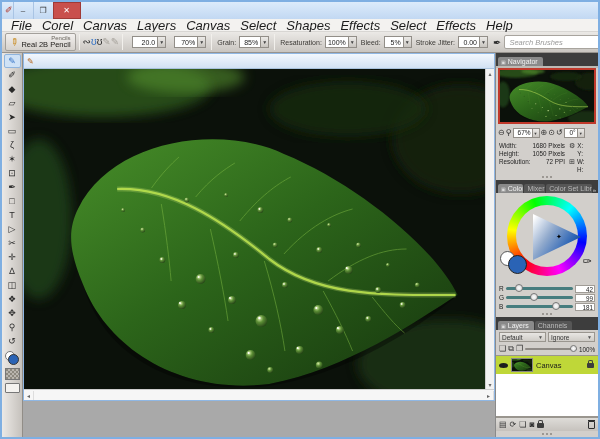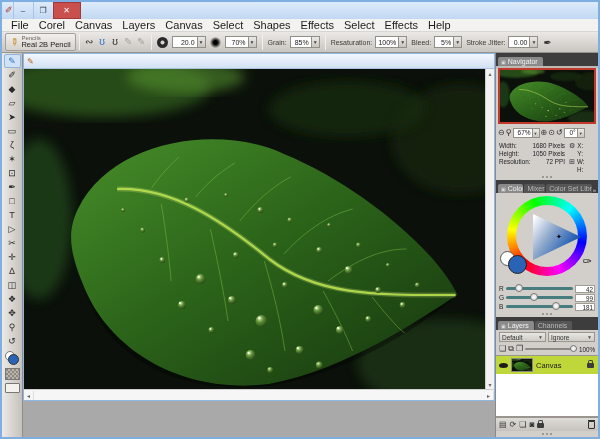--- a/index.html
+++ b/index.html
@@ -12,29 +12,29 @@
   .title-icon { font-size:9px; color:#b03a2e; margin-left:3px; line-height:1; }
   .title-text { flex:1; text-align:center; font-size:9px; color:#1a1a1a; }
   .winbtns { display:flex; height:100%; align-items:stretch; }
   .winbtn { width:20px; display:flex; align-items:center; justify-content:center;
             font-size:8px; color:#333; border-left:1px solid #a9c4e4; }
   .winbtn.close { width:28px; background:#c9504c; color:#fff; border:1px solid #a03a36; }
 
   
   .menubar { height:13px; background:#f3f2f0; border-bottom:1px solid #d8d6d3; display:flex;
              align-items:center; padding-left:4px; flex:none; }
-  .menu-item { font-size:11px; color:#1c1c1c; padding:4px 5px; }
+  .menu-item { font-size:13px; color:#1c1c1c; padding:4px 5px;font-style:italic; }
 
   
   .propbar { height:21px; background:linear-gradient(#ebe9e6,#c9c5c0); border-bottom:1px solid #97938e;
              display:flex; align-items:center; padding:0 3px; flex:none; white-space:nowrap; }
   .brushsel { display:flex; align-items:center; gap:3px; background:linear-gradient(#f2f0ee,#d6d2cd);
               border:1px solid #a3a09b; border-radius:2px; height:18px; padding:0 4px; }
   .brushsel .bicon { font-size:10px; color:#c8891a; transform:rotate(90deg); line-height:1; }
-  .brushsel .btxt { display:flex; flex-direction:column; line-height:1; }
+  .brushsel .btxt { display:flex; flex-direction:column; line-height:1;text-align:right; }
   .brush-cat { font-size:6px; color:#6b675f; }
   .brush-var { font-size:7.5px; color:#1d1b18; }
   .pb-sep { width:1px; height:16px; background:#9b978f; margin:0 3px; border-right:1px solid #f2f0ec; }
   .stroke-ic { font-size:10px; width:13px; text-align:center; color:#2b2b2b; line-height:1; }
   .stroke-ic.sel { color:#2f6fc4; }
   .stroke-ic.dis { color:#a8a49d; }
   .dab-ring { width:11px; height:11px; border-radius:50%; background:radial-gradient(circle,#d8d4cf 0 22%,#2a2a2a 30% 100%); margin:0 2px; }
   .dab-soft { width:11px; height:11px; border-radius:50%; background:radial-gradient(circle,#000 0 25%,rgba(0,0,0,0) 75%); margin:0 2px; }
   .spin { display:flex; align-items:stretch; height:12px; border:1px solid #928e88; background:#fff; margin:0 2px; }
   .spin .val { font-size:7px; color:#222; padding:0 2px; display:flex; align-items:center; justify-content:flex-end; }
@@ -330,20 +330,21 @@
     <span class="spin">
       <span class="val" style="width:18px">5%</span>
       <span class="arr">▼</span>
     </span>
     <span class="pb-label">Stroke Jitter:</span>
     <span class="spin">
       <span class="val" style="width:20px">0.00</span>
       <span class="arr">▼</span>
     </span>
     <span class="adv-ic">✒</span>
+    <input class="searchbox" placeholder="Search Brushes" style="">
   </div>
 
   <div class="main">
 
     <div class="toolbox">
       <span class="tool sel">✎</span>
       <span class="tool">✐</span>
       <span class="tool">◆</span>
       <span class="tool">▱</span>
       <span class="tool">➤</span>

